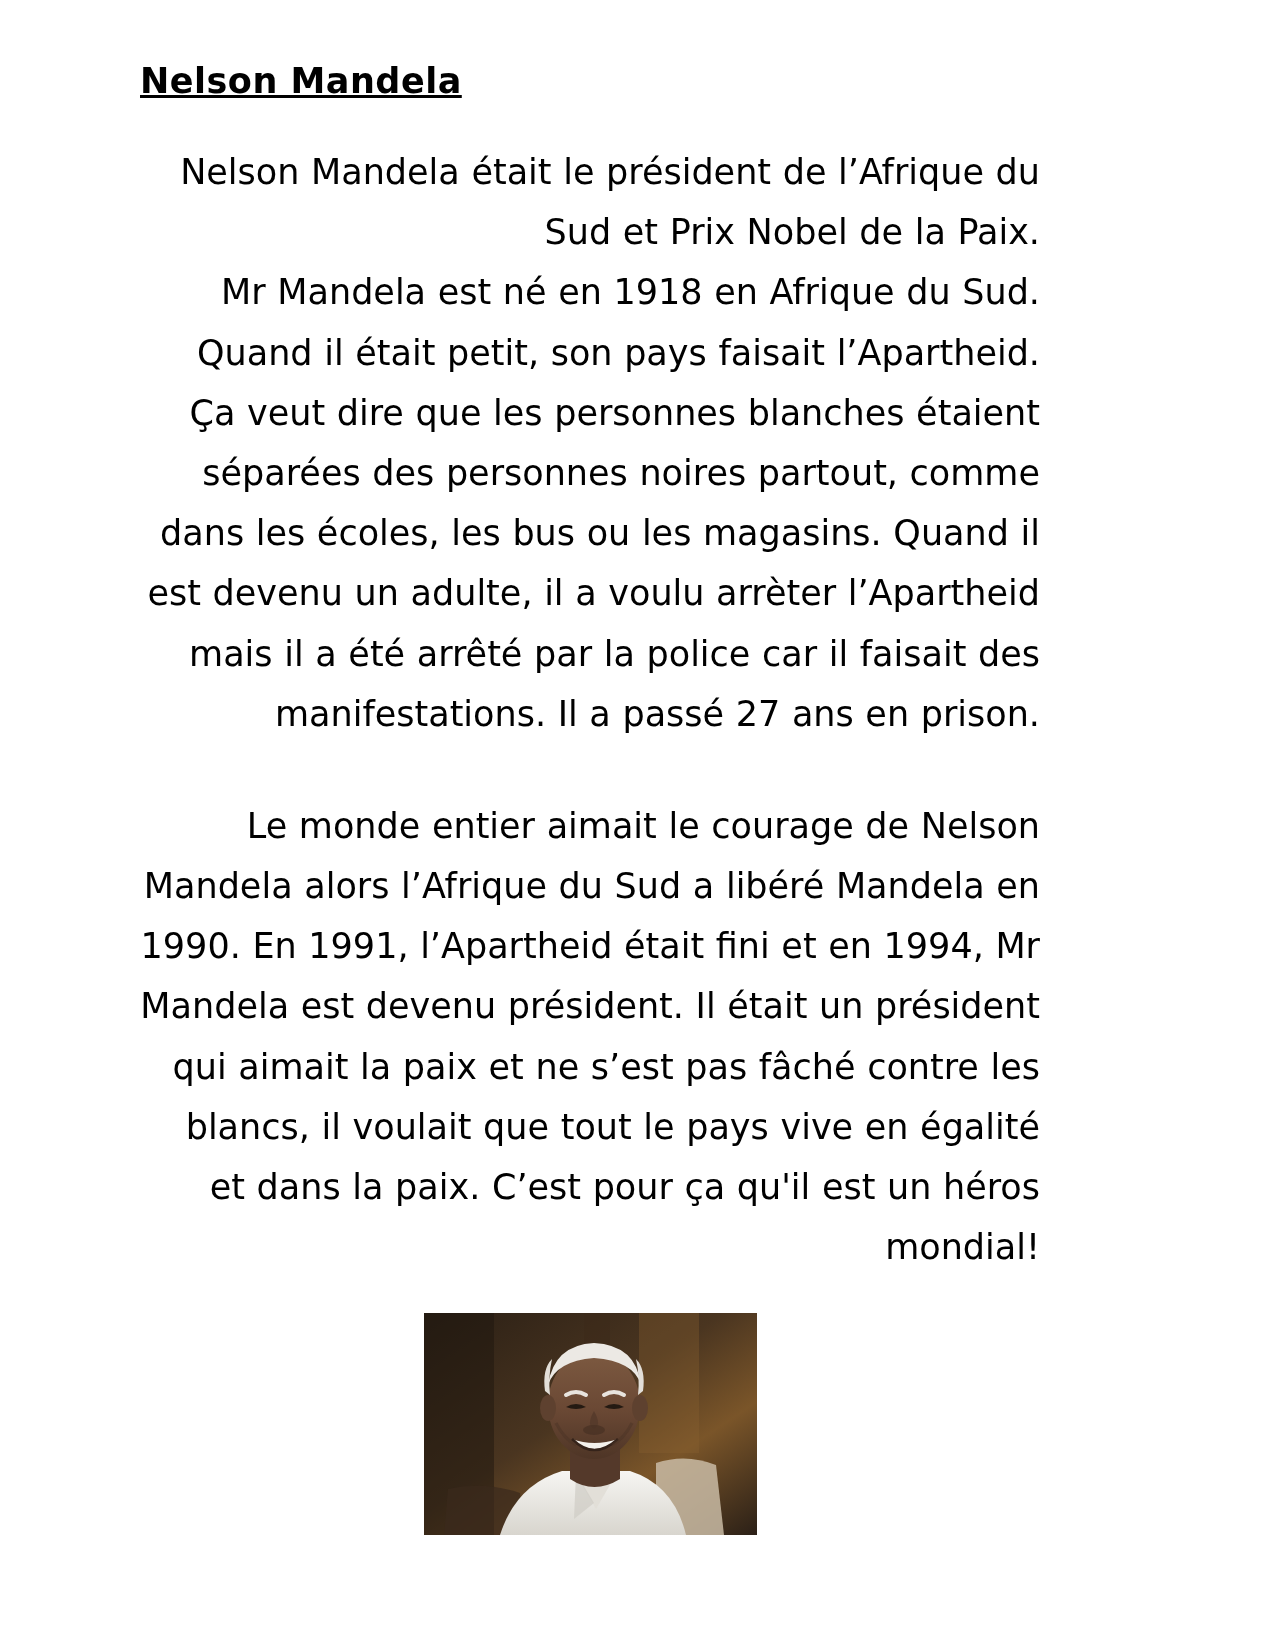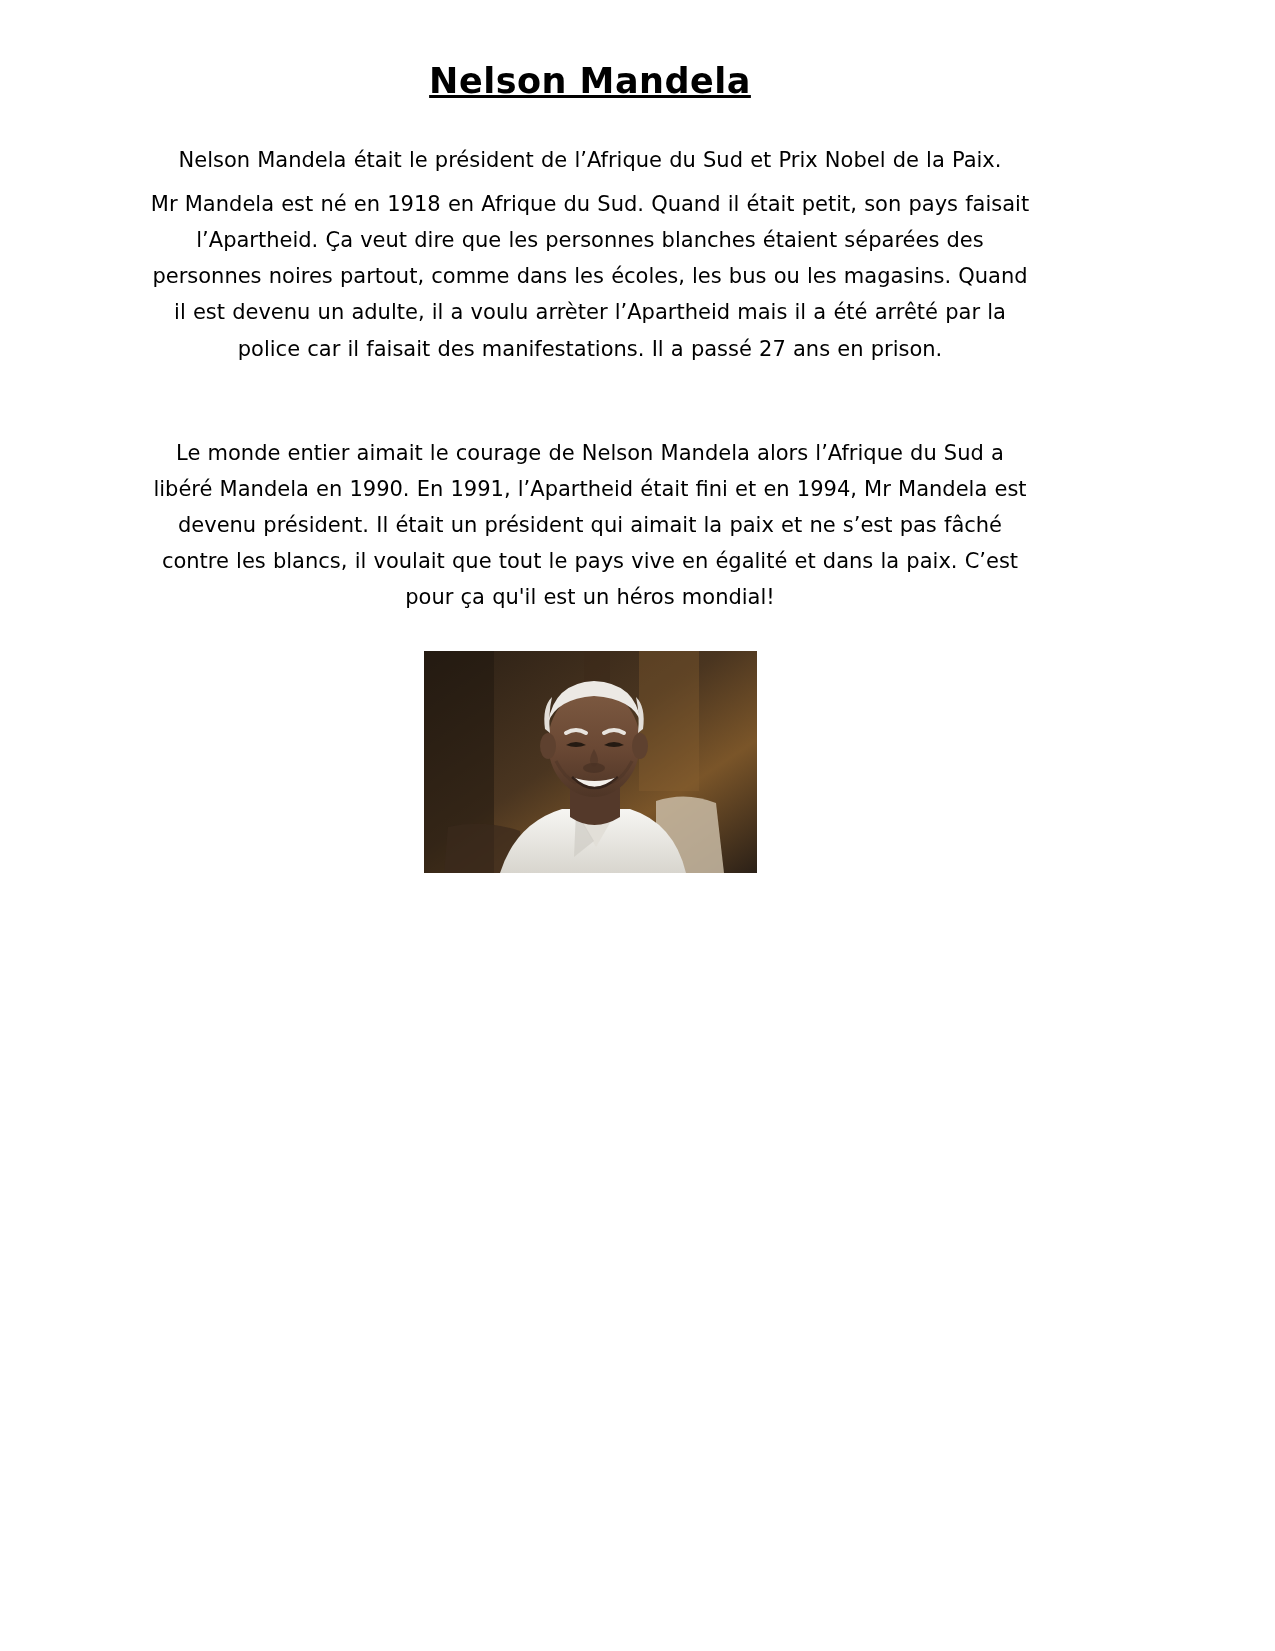--- a/index.html
+++ b/index.html
@@ -24,31 +24,31 @@
   }
   .content {
     position: absolute;
     left: 140px;
     top: 60px;
     width: 900px;
   }
   .doc-title {
     font-size: 35px;
     font-weight: bold;
-    text-align: center;
+    text-align: left;
     text-decoration: underline;
     letter-spacing: 0.5px;
     margin: 0 0 40px 0;
     line-height: 1.2;
   }
   .para {
-    font-size: 21px;
+    font-size: 35px;
     line-height: 1.72;
-    margin: 8px;
-    text-align: center;
+    margin: 0;
+    text-align: right;
     word-spacing: 0.5px;
   }
   .para + .para {
     margin-top: 0;
   }
   .para-gap {
     height: 52px;
   }
   .figure {
     margin-top: 36px;

